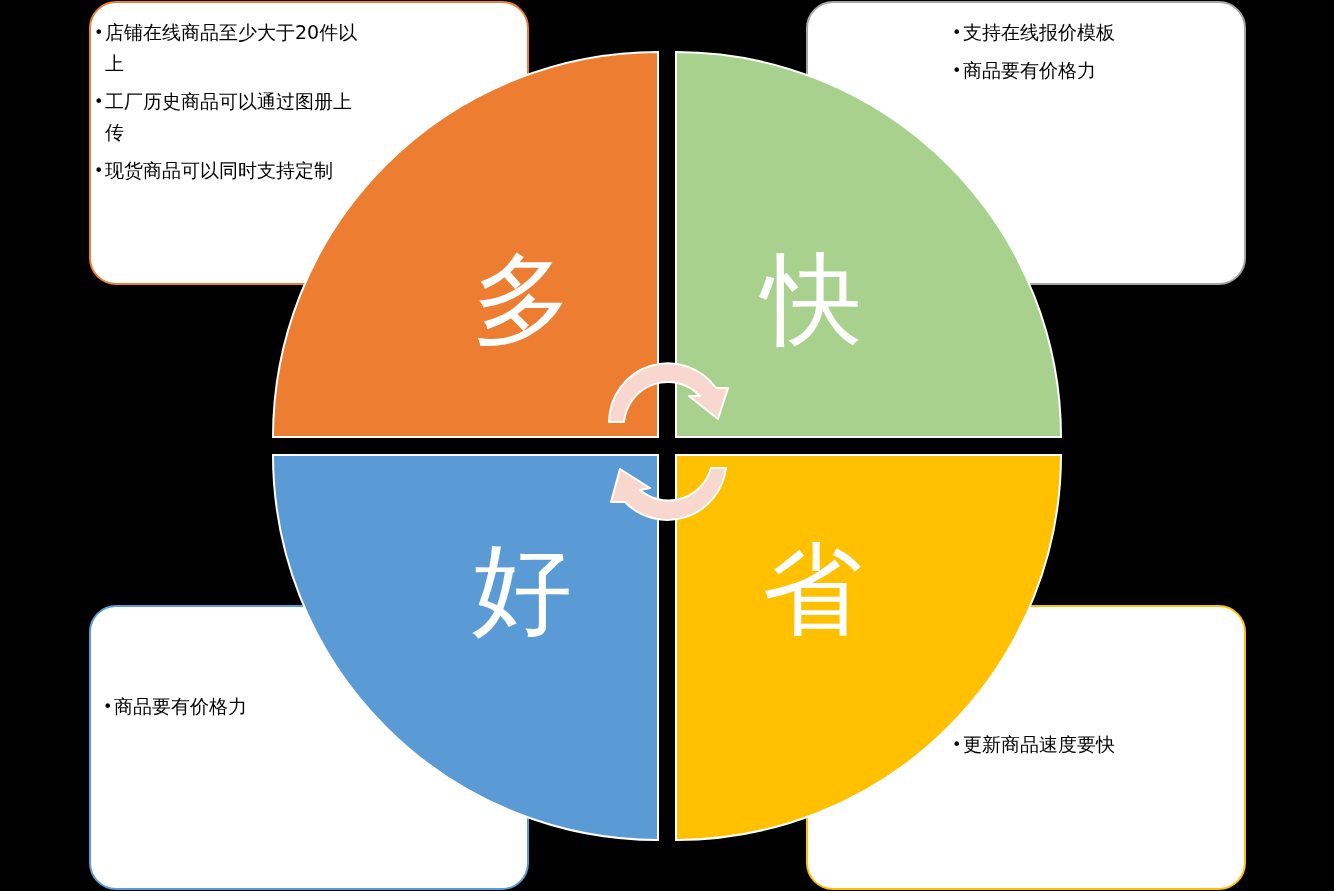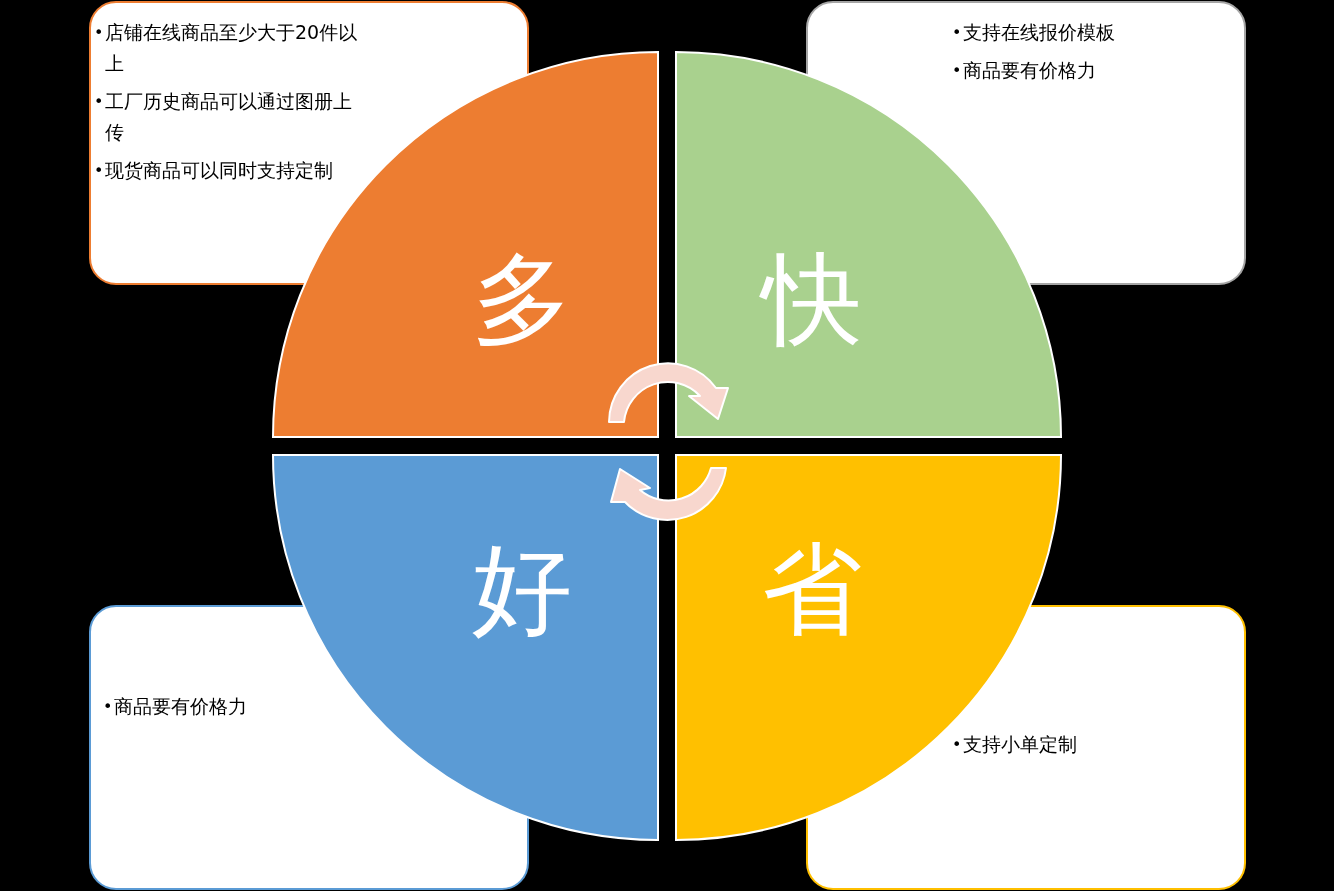--- a/index.html
+++ b/index.html
@@ -75,21 +75,21 @@
 </div>
 
 <div class="box" id="box-bl">
   <ul>
     <li>商品要有价格力</li>
   </ul>
 </div>
 
 <div class="box" id="box-br">
   <ul>
-    <li>支持小单定制</li>
+    <li>更新商品速度要快</li>
   </ul>
 </div>
 
 <svg id="pie" viewBox="0 0 1334 891">
 
   <path d="M658,437 L273,437 A385,385 0 0 1 658,52 Z" fill="#ed7d31" stroke="#ffffff" stroke-width="2"></path>
 
   <path d="M676,437 L676,52 A385,385 0 0 1 1061,437 Z" fill="#a9d18e" stroke="#ffffff" stroke-width="2"></path>
 
   <path d="M676,455 L1061,455 A385,385 0 0 1 676,840 Z" fill="#ffc000" stroke="#ffffff" stroke-width="2"></path>

